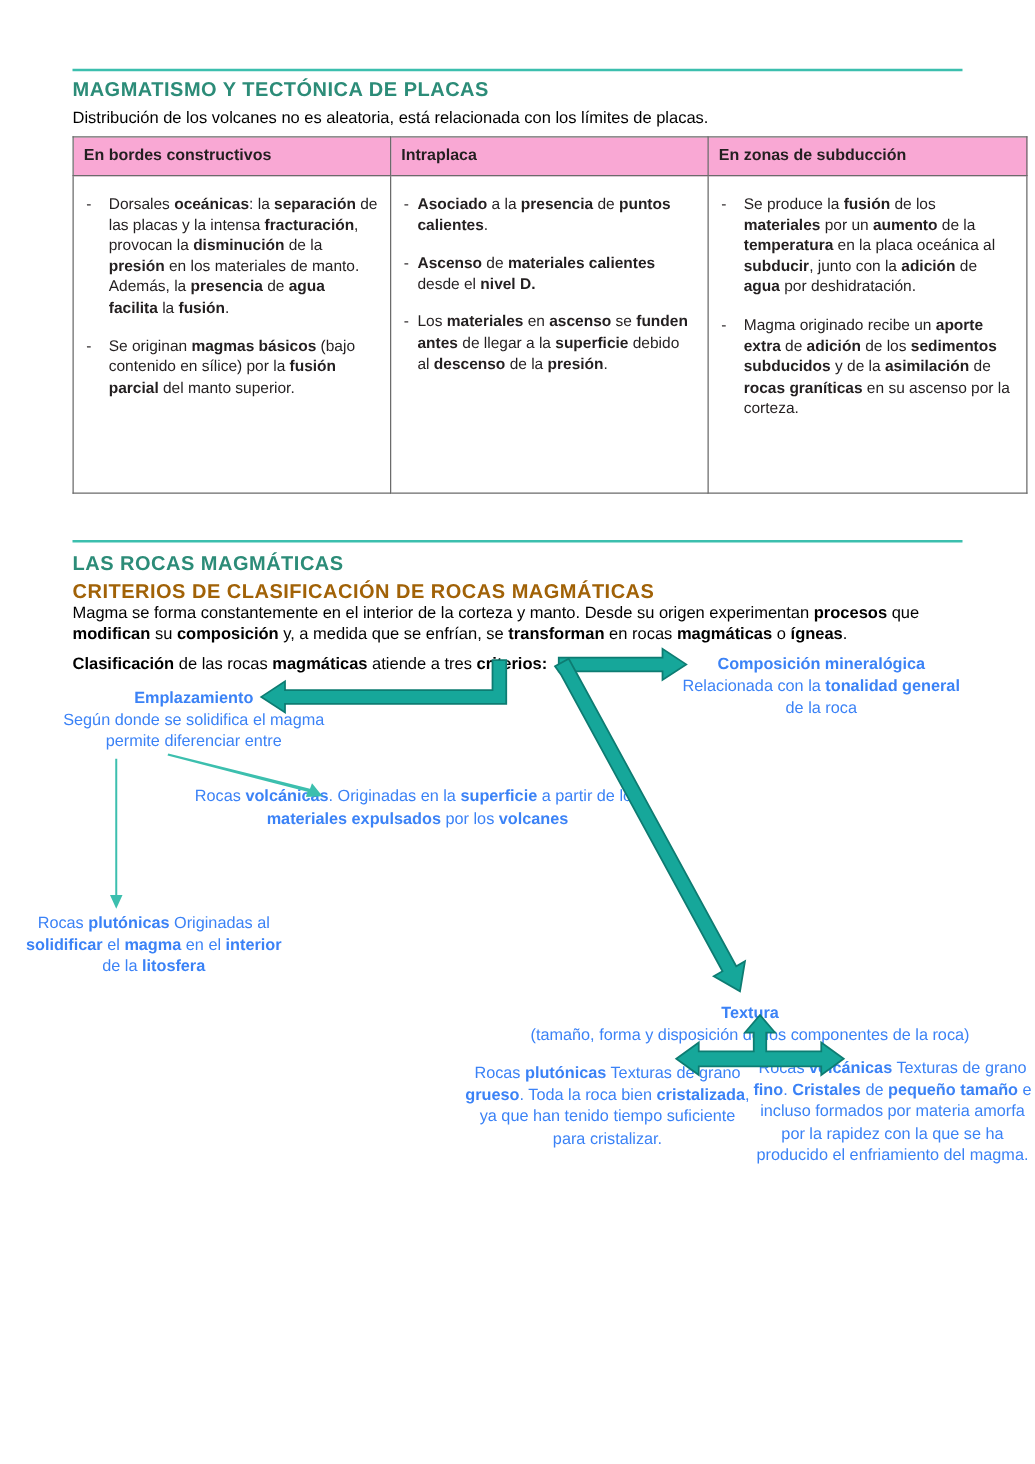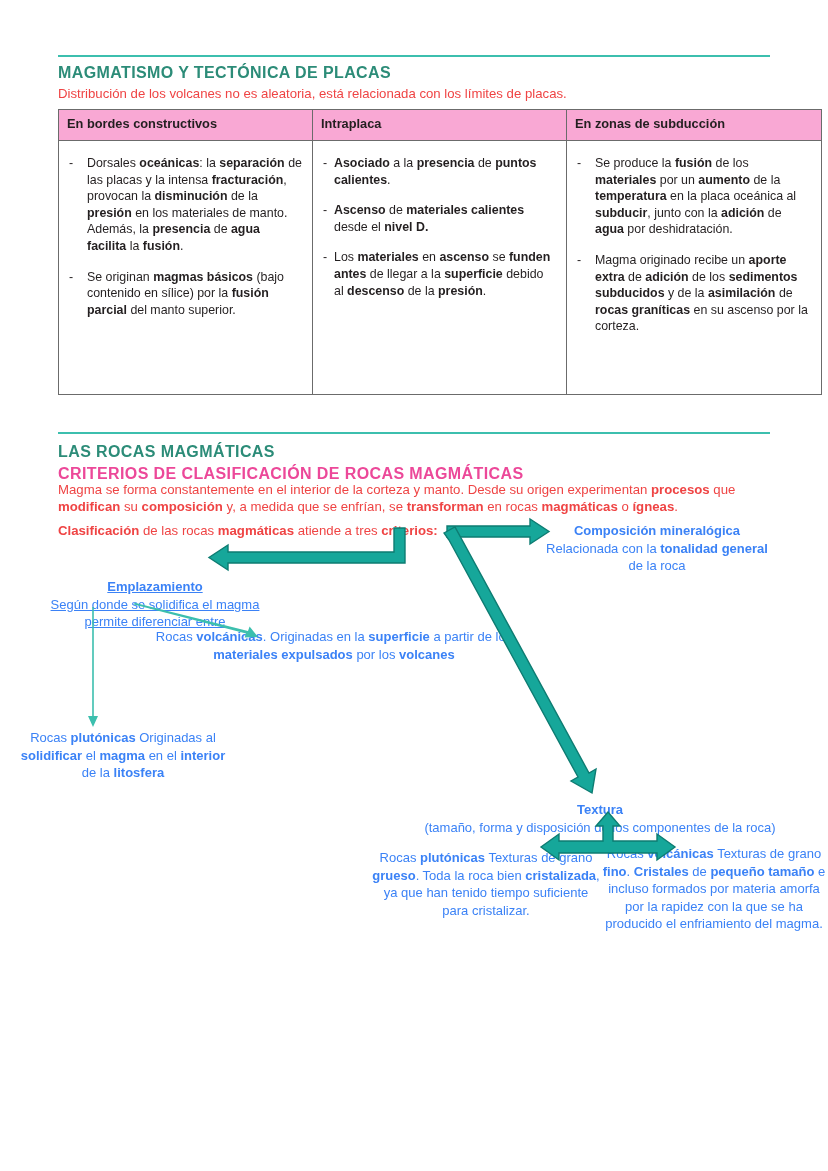--- a/index.html
+++ b/index.html
@@ -28,26 +28,26 @@
     background: #3cbfae;
   }
   .sec-title {
     position: absolute;
     font-weight: bold;
     font-size: 16px;
     letter-spacing: 0.4px;
     color: #2c8c78;
     white-space: nowrap;
   }
-  .sec-title.bright { color: #ec4899; }
+  .sec-title.bright { color: #a16207; }
   .para {
     position: absolute;
     font-size: 13.2px;
     line-height: 17px;
-    color: #ef4444;
+    color: #000000;
   }
   .para b { font-weight: bold; }
 
   
   .tbl {
     position: absolute;
     left: 58px;
     top: 109px;
     width: 712px;
     border-collapse: collapse;
@@ -180,21 +180,21 @@
 
   <div class="para" style="left:58px; top:481px; width:716px;"><span>Magma se forma constantemente en el interior de la corteza y manto. Desde su origen experimentan </span><b>procesos</b><span> que </span><b>modifican</b><span> su </span><b>composición</b><span> y, a medida que se enfrían, se </span><b>transforman</b><span> en rocas </span><b>magmáticas</b><span> o </span><b>ígneas</b><span>.</span></div>
 
   <div class="para" style="left:58px; top:522px; width:420px;"><b>Clasificación</b><span> de las rocas </span><b>magmáticas</b><span> atiende a tres </span><b>criterios:</b></div>
 
   <div class="dlabel center" style="left:542px; top:522px; width:230px;">
     <div class="hd">Composición mineralógica</div>
     <div><span>Relacionada con la </span><b>tonalidad general</b><span> de la roca</span></div>
   </div>
 
-  <div class="dlabel center" style="left:30px; top:578px; width:250px;text-decoration:underline;">
+  <div class="dlabel center" style="left:30px; top:549px; width:250px;">
     <div class="hd">Emplazamiento</div>
     <div>Según donde se solidifica el magma permite diferenciar entre</div>
   </div>
 
   <div class="dlabel center" style="left:148px; top:628px; width:372px;">
     <div><span>Rocas </span><b>volcánicas</b><span>. Originadas en la </span><b>superficie</b><span> a partir de los </span><b>materiales expulsados</b><span> por los </span><b>volcanes</b></div>
   </div>
 
   <div class="dlabel center" style="left:12px; top:729px; width:222px;">
     <div><span>Rocas </span><b>plutónicas</b><span> Originadas al </span><b>solidificar</b><span> el </span><b>magma</b><span> en el </span><b>interior</b><span> de la </span><b>litosfera</b></div>

